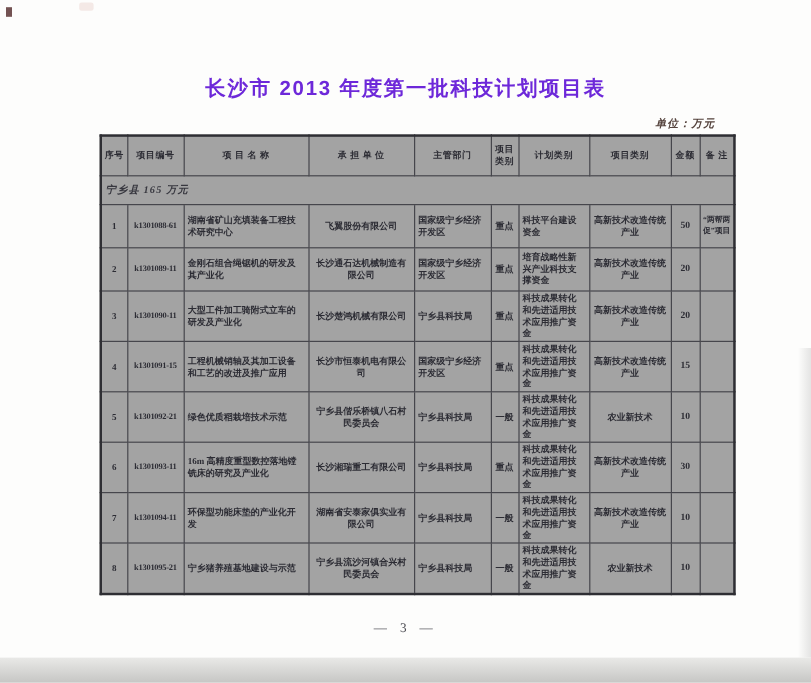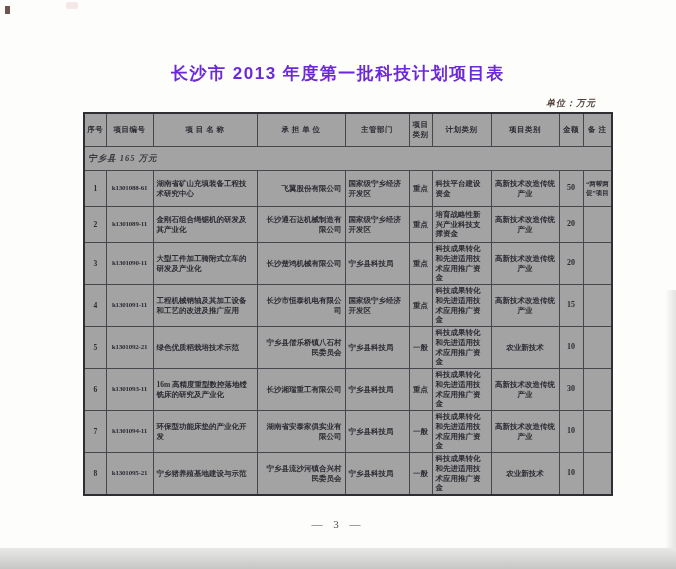--- a/index.html
+++ b/index.html
@@ -57,21 +57,21 @@
   }
   tr.section-row td{
     height:21px;text-align:left;padding-left:3px;
     font-style:italic;font-size:8.5px;font-weight:bold;color:#37373f;
     letter-spacing:1px;
   }
   tbody.rows tr{height:36px;}
   tbody.rows td:nth-child(1){text-align:center;}
   tbody.rows td:nth-child(2){text-align:center;font-size:7px;letter-spacing:-0.2px;}
   tbody.rows td:nth-child(3){text-align:left;padding:1px 3px;margin-top:28px;}
-  tbody.rows td:nth-child(4){text-align:right;padding:1px 3px;}
+  tbody.rows td:nth-child(4){text-align:center;padding:1px 3px;}
   tbody.rows td:nth-child(5){text-align:left;padding:1px 3px;}
   tbody.rows td:nth-child(6){text-align:center;}
   tbody.rows td:nth-child(7){text-align:left;padding:1px 3px;}
   tbody.rows td:nth-child(8){text-align:center;}
   tbody.rows td:nth-child(9){text-align:center;font-size:8px;}
   tbody.rows td:nth-child(10){text-align:center;font-size:6.5px;padding:1px 1px;}
   .page-number{
     position:absolute;left:0;top:518px;width:676px;text-align:center;
     font-size:11px;color:#4c4c52;letter-spacing:4px;
   }
@@ -152,21 +152,21 @@
           <td>长沙楚鸿机械有限公司</td>
           <td>宁乡县科技局</td>
           <td>重点</td>
           <td>科技成果转化和先进适用技术应用推广资金</td>
           <td>高新技术改造传统产业</td>
           <td>20</td>
           <td></td>
         </tr>
         <tr>
           <td>4</td>
-          <td>k1301091-11</td>
+          <td>k1301091-15</td>
           <td>工程机械销轴及其加工设备和工艺的改进及推广应用</td>
           <td>长沙市恒泰机电有限公司</td>
           <td>国家级宁乡经济开发区</td>
           <td>重点</td>
           <td>科技成果转化和先进适用技术应用推广资金</td>
           <td>高新技术改造传统产业</td>
           <td>15</td>
           <td></td>
         </tr>
         <tr>

